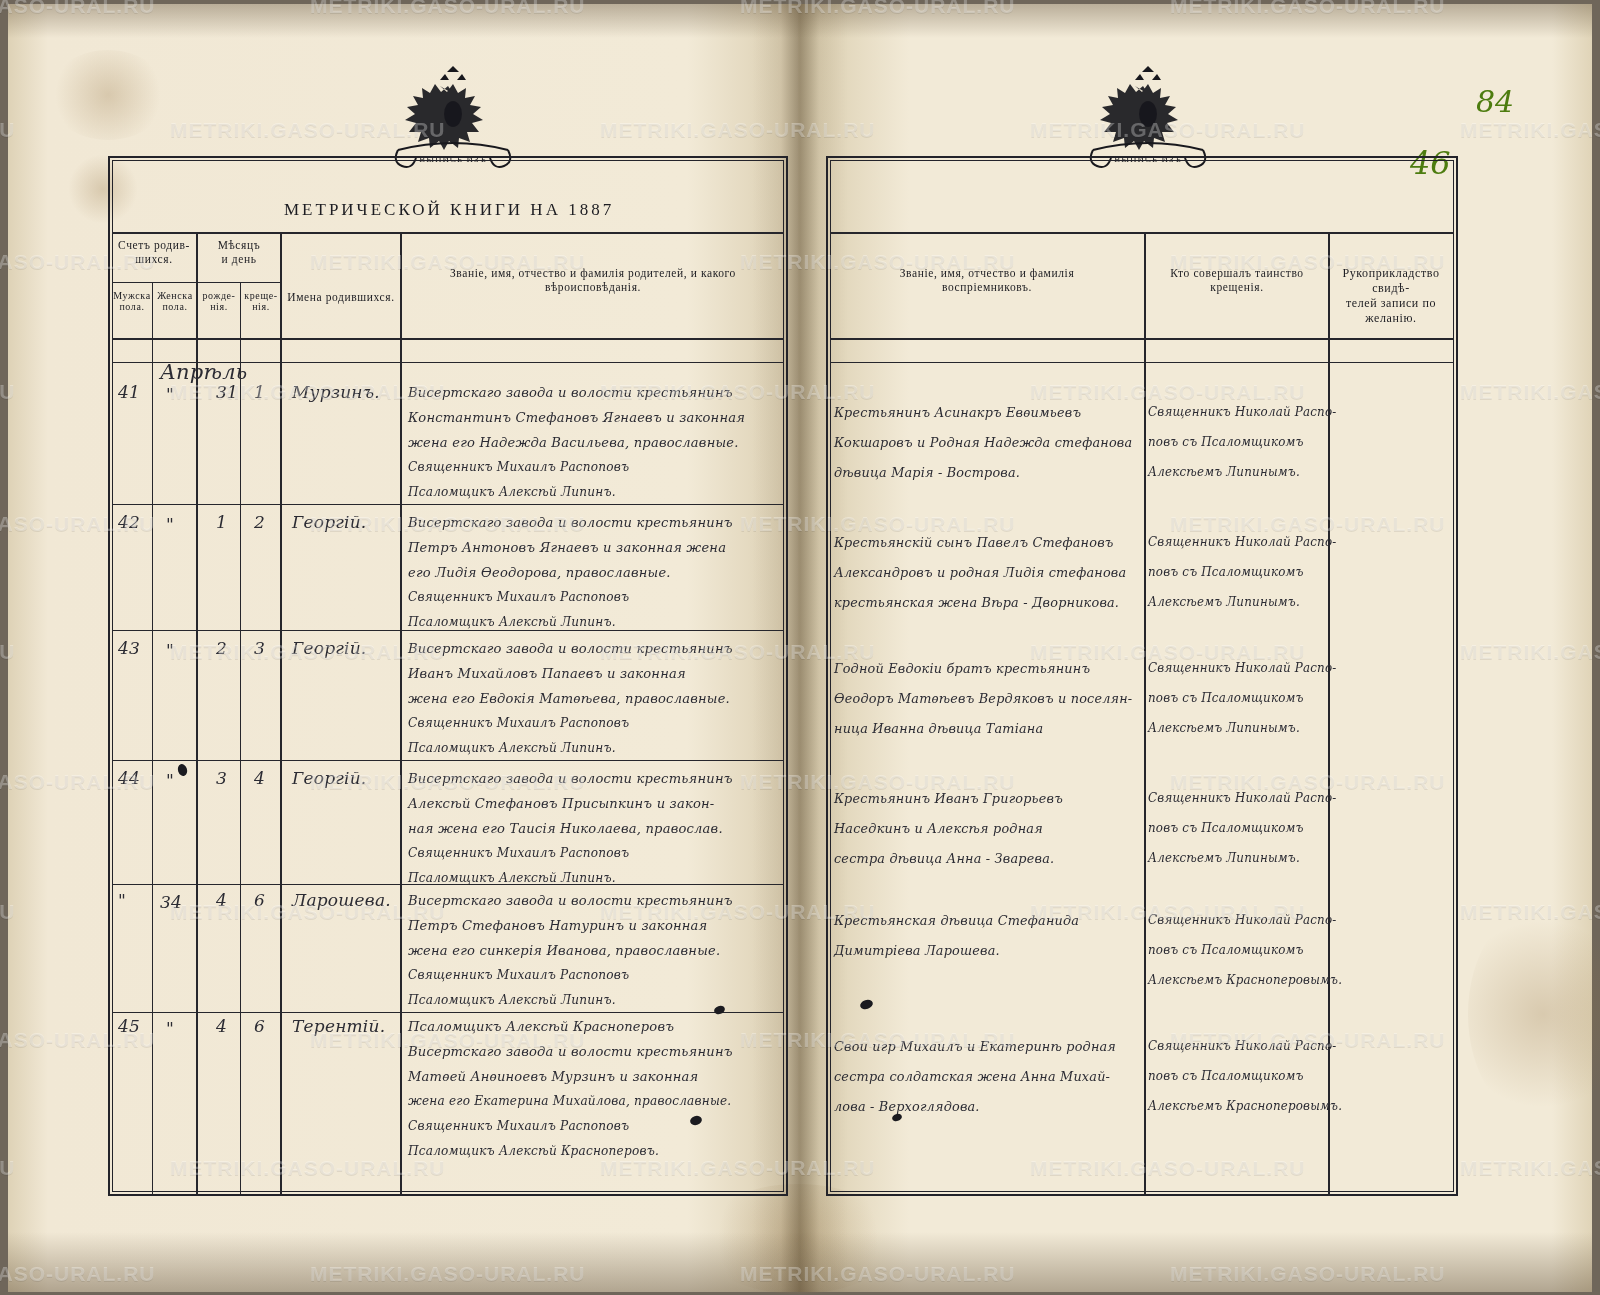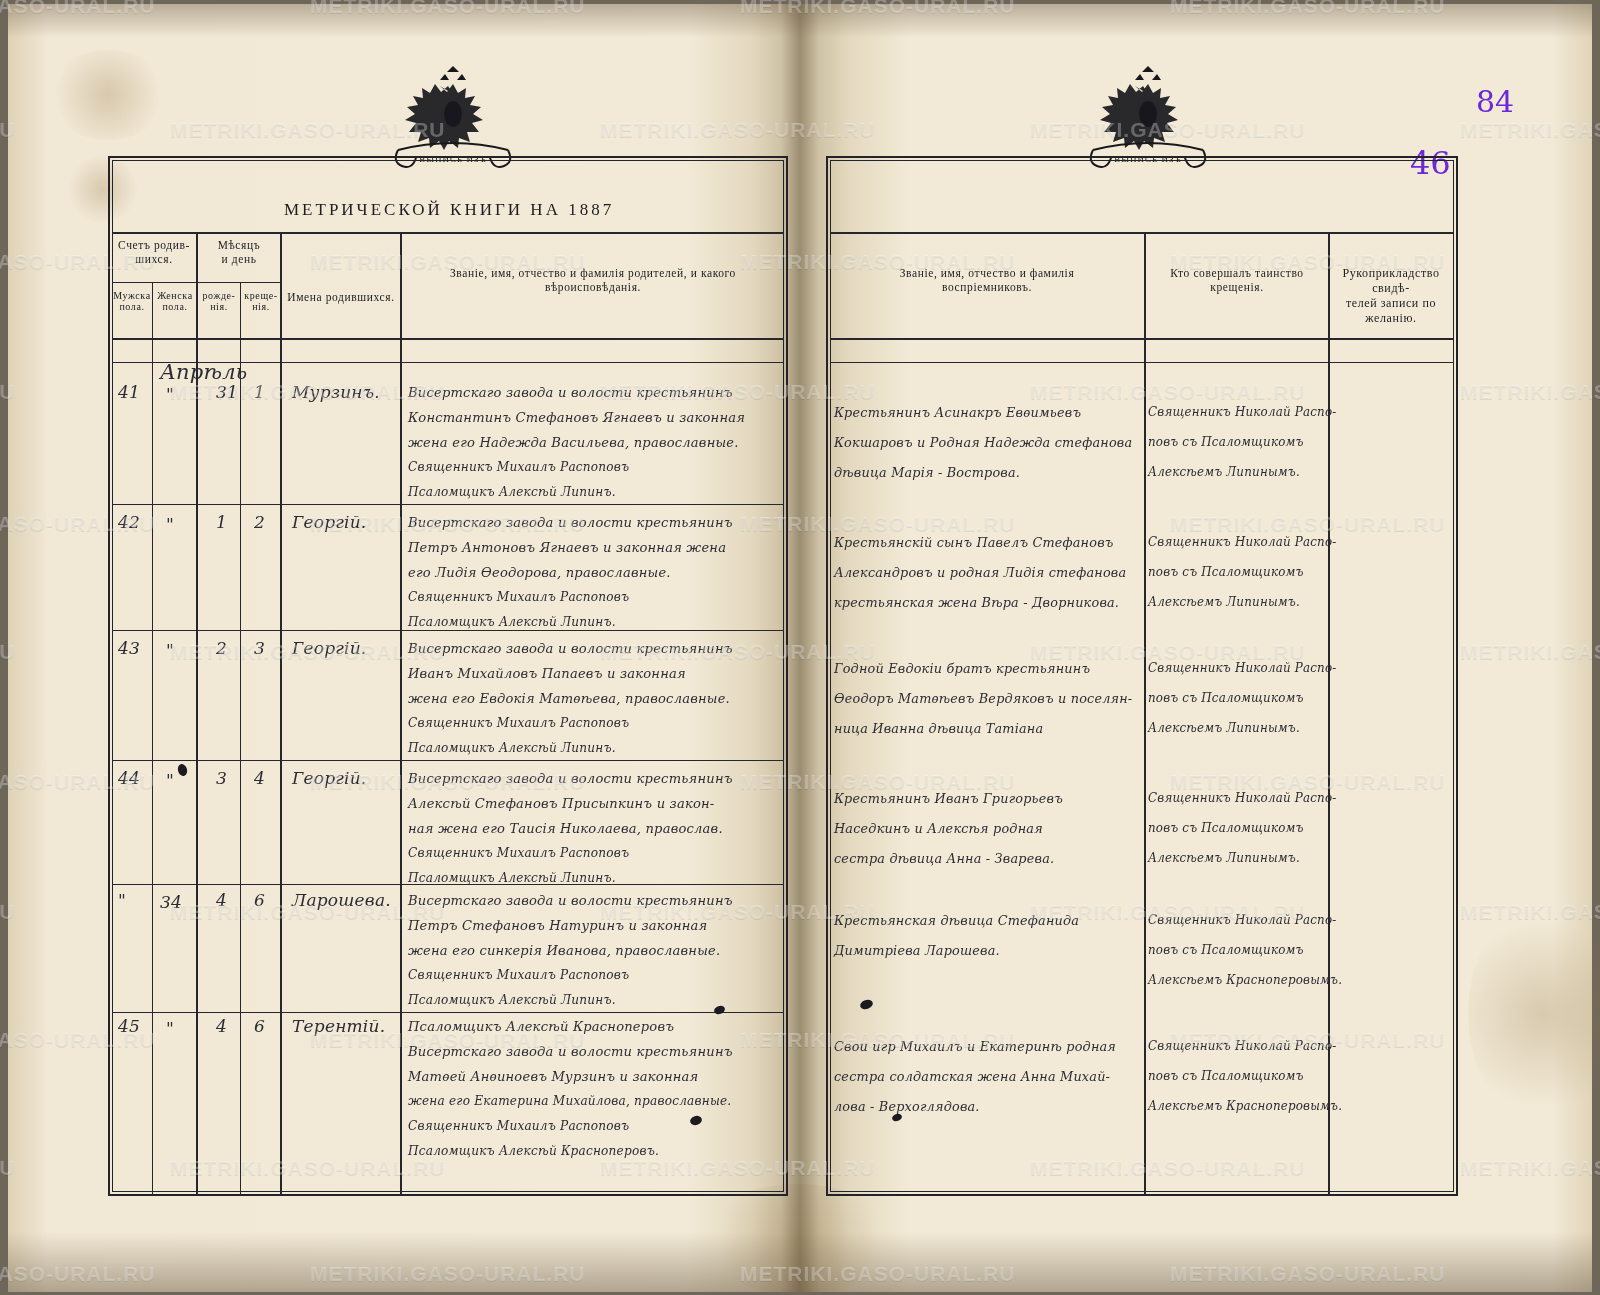--- a/index.html
+++ b/index.html
@@ -130,21 +130,22 @@
     color: rgba(255,255,255,.30);
     letter-spacing: 1px;
     white-space: nowrap;
     pointer-events: none;
     text-shadow: 0 1px 0 rgba(0,0,0,.08);
   }
 
   .folio {
     position: absolute;
     font-family: "DejaVu Serif", serif;
-    color: #6d28d9;
+    font-style: italic;
+    color: #4d7c0f;
   }
 
   .ink-blot {
     position: absolute;
     background: #1b1b20;
     border-radius: 50%;
     transform: rotate(-18deg);
   }
 </style>
 </head>

